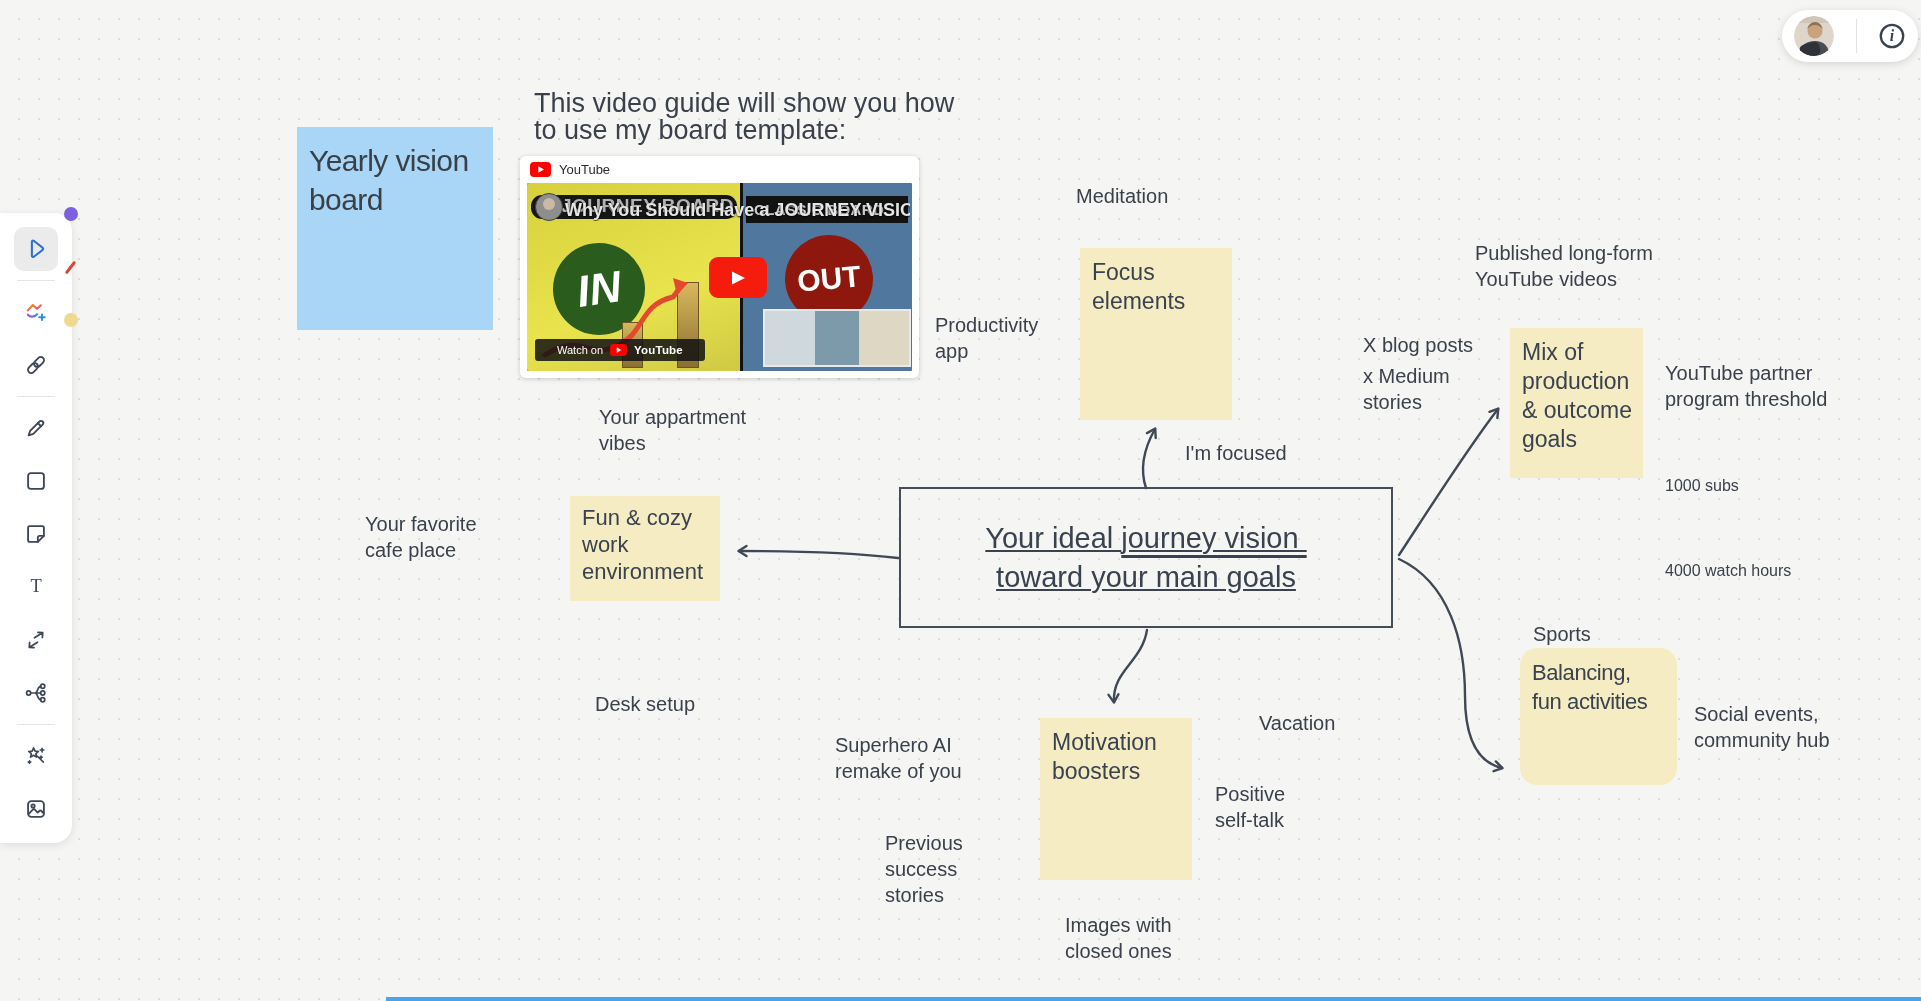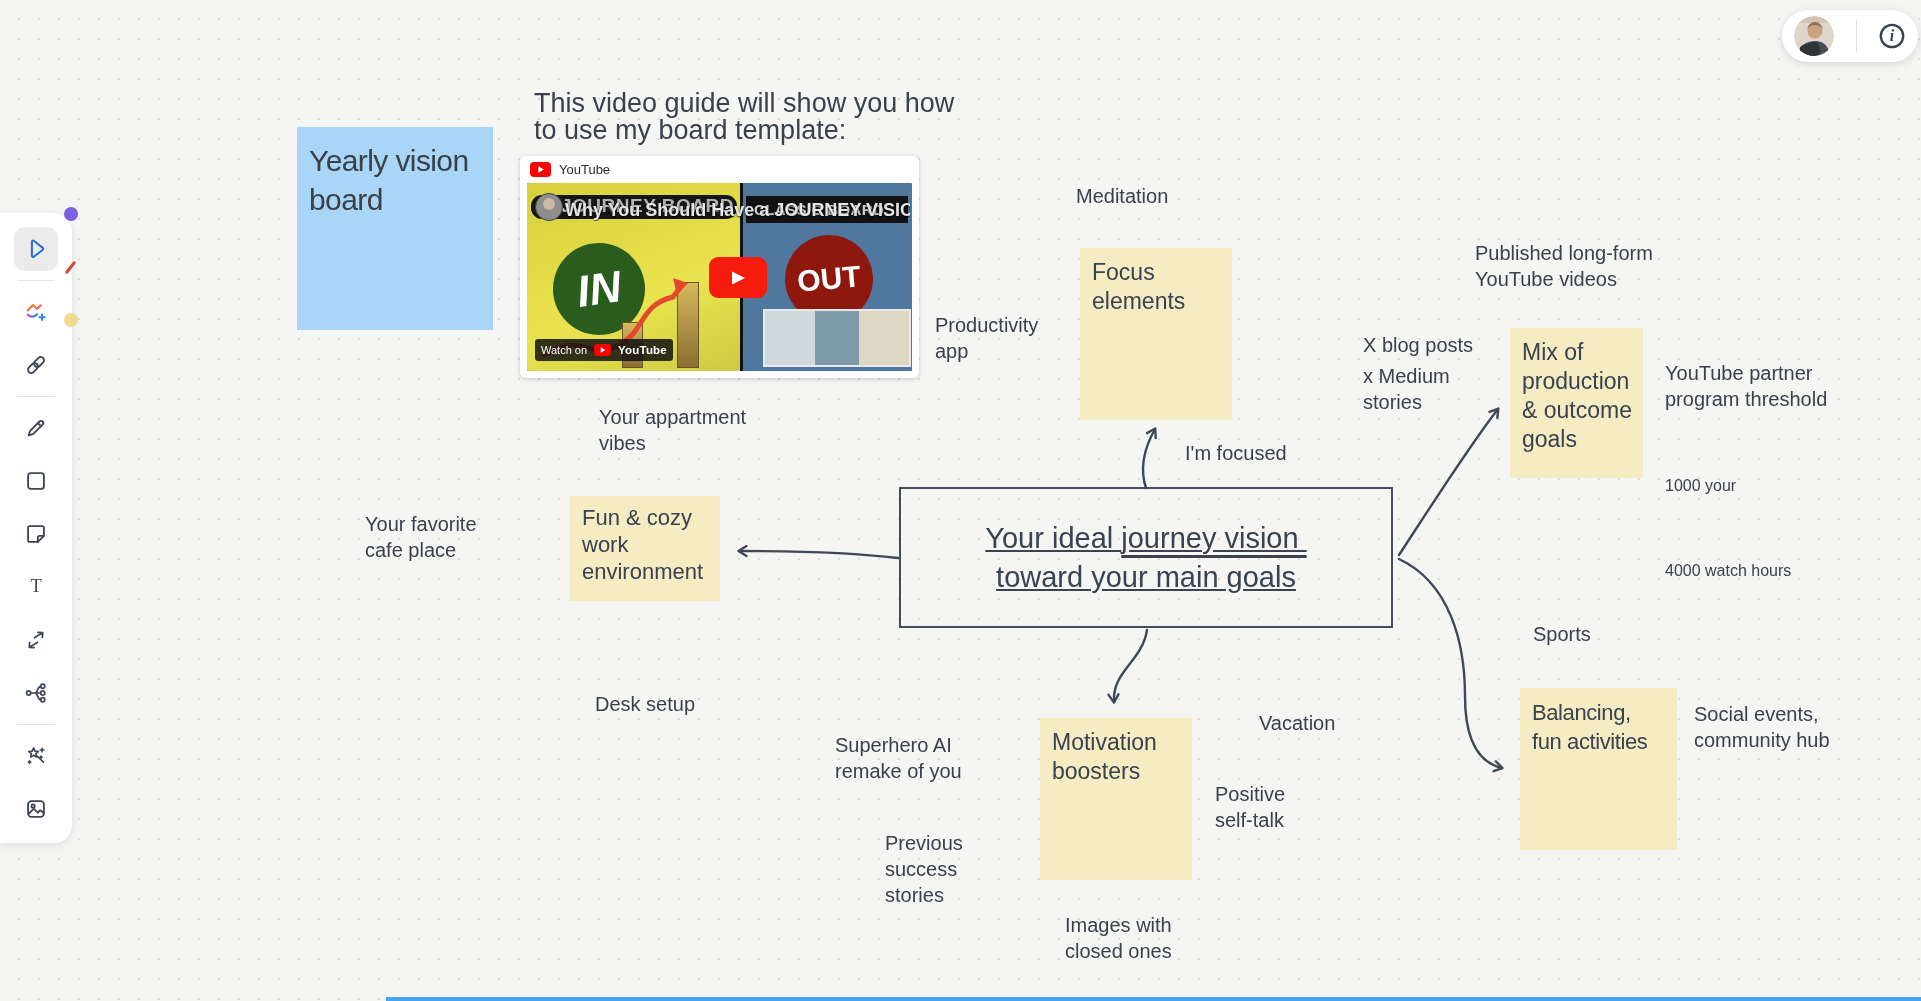--- a/index.html
+++ b/index.html
@@ -79,41 +79,41 @@
   .photo-collage{
     position:absolute;left:236px;bottom:4px;width:144px;height:54px;border:2px solid #e9e9e9;
     background:linear-gradient(90deg,#cfd8dd 0 35%,#7d9aaa 35% 65%,#ded7c4 65%);
   }
   .play-btn{
     position:absolute;left:182px;top:74px;width:58px;height:41px;background:#f61c0d;border-radius:9px;
     display:flex;align-items:center;justify-content:center;z-index:5;cursor:pointer;
   }
   .watch-badge{
     position:absolute;left:8px;bottom:10px;background:rgba(18,18,18,.85);border-radius:3px;
-    display:flex;align-items:center;gap:7px;padding:5px 6px;z-index:5;cursor:pointer;
+    display:flex;align-items:center;gap:7px;padding:5px 22px;z-index:5;cursor:pointer;
   }
   .watch-badge .w1{font-size:11px;color:#fff;}
   .watch-badge .w2{font-size:11.5px;color:#fff;font-weight:700;letter-spacing:.2px;}
   
   #center-box{
     left:899px;top:487px;width:494px;height:141px;border:2.5px solid #454d59;box-sizing:border-box;
     display:flex;flex-direction:column;justify-content:center;text-align:center;
     font-size:29px;line-height:39px;color:#39424e;background:transparent;cursor:pointer;text-decoration:underline;
   }
   #center-box .u{text-decoration:underline;text-decoration-thickness:2.5px;text-underline-offset:7px;}
   
   .sticky{
     position:absolute;background:#f5ecc3;color:#39424e;font-size:23px;line-height:29px;
     padding:10px 4px 10px 12px;box-sizing:border-box;white-space:pre;cursor:pointer;
   }
   #st-focus{left:1080px;top:248px;width:152px;height:172px;}
   #st-fun{left:570px;top:496px;width:150px;height:105px;font-size:22px;line-height:27px;padding-top:8px;}
   #st-motivation{left:1040px;top:718px;width:152px;height:162px;}
   #st-mix{left:1510px;top:328px;width:133px;height:150px;}
-  #st-balancing{left:1520px;top:688px;width:157px;height:162px;font-size:22px;letter-spacing:-0.4px;}
+  #st-balancing{left:1520px;top:648px;width:157px;height:137px;font-size:22px;letter-spacing:-0.4px;border-radius:17px;}
   
   .lbl{position:absolute;font-size:20px;line-height:26px;color:#3a414b;white-space:pre;cursor:pointer;}
   #lbl-meditation{left:1076px;top:183px;}
   #lbl-productivity{left:935px;top:312px;}
   #lbl-published{left:1475px;top:240px;}
   #lbl-xblog{left:1363px;top:332px;}
   #lbl-xmedium{left:1363px;top:363px;}
   #lbl-imfocused{left:1185px;top:440px;}
   #lbl-cafe{left:365px;top:511px;}
   #lbl-apartment{left:599px;top:404px;}
@@ -252,21 +252,21 @@
 self-talk</div>
   <div class="lbl" id="lbl-previous">Previous
 success
 stories</div>
   <div class="lbl" id="lbl-images">Images with
 closed ones</div>
 
   <div class="lbl" id="threshold">
     <div class="th-title">YouTube partner
 program threshold</div>
-    <div class="th-m">1000 your</div>
+    <div class="th-m">1000 subs</div>
     <div class="th-m th-m2">4000 watch hours</div>
   </div>
 
 </div>
 
 <div id="toolbar">
   <div class="tool active">
     <svg width="26" height="26" viewBox="0 0 24 24" fill="none" stroke="#2e6fd6" stroke-width="1.9" stroke-linecap="round" stroke-linejoin="round">
       <path d="M8.2 5.3 C8.2 4.4 9.2 3.9 9.9 4.4 L18 10.7 C18.8 11.3 18.8 12.4 18 12.9 L9.9 19.2 C9.2 19.7 8.2 19.2 8.2 18.3 Z"></path>
     </svg>

